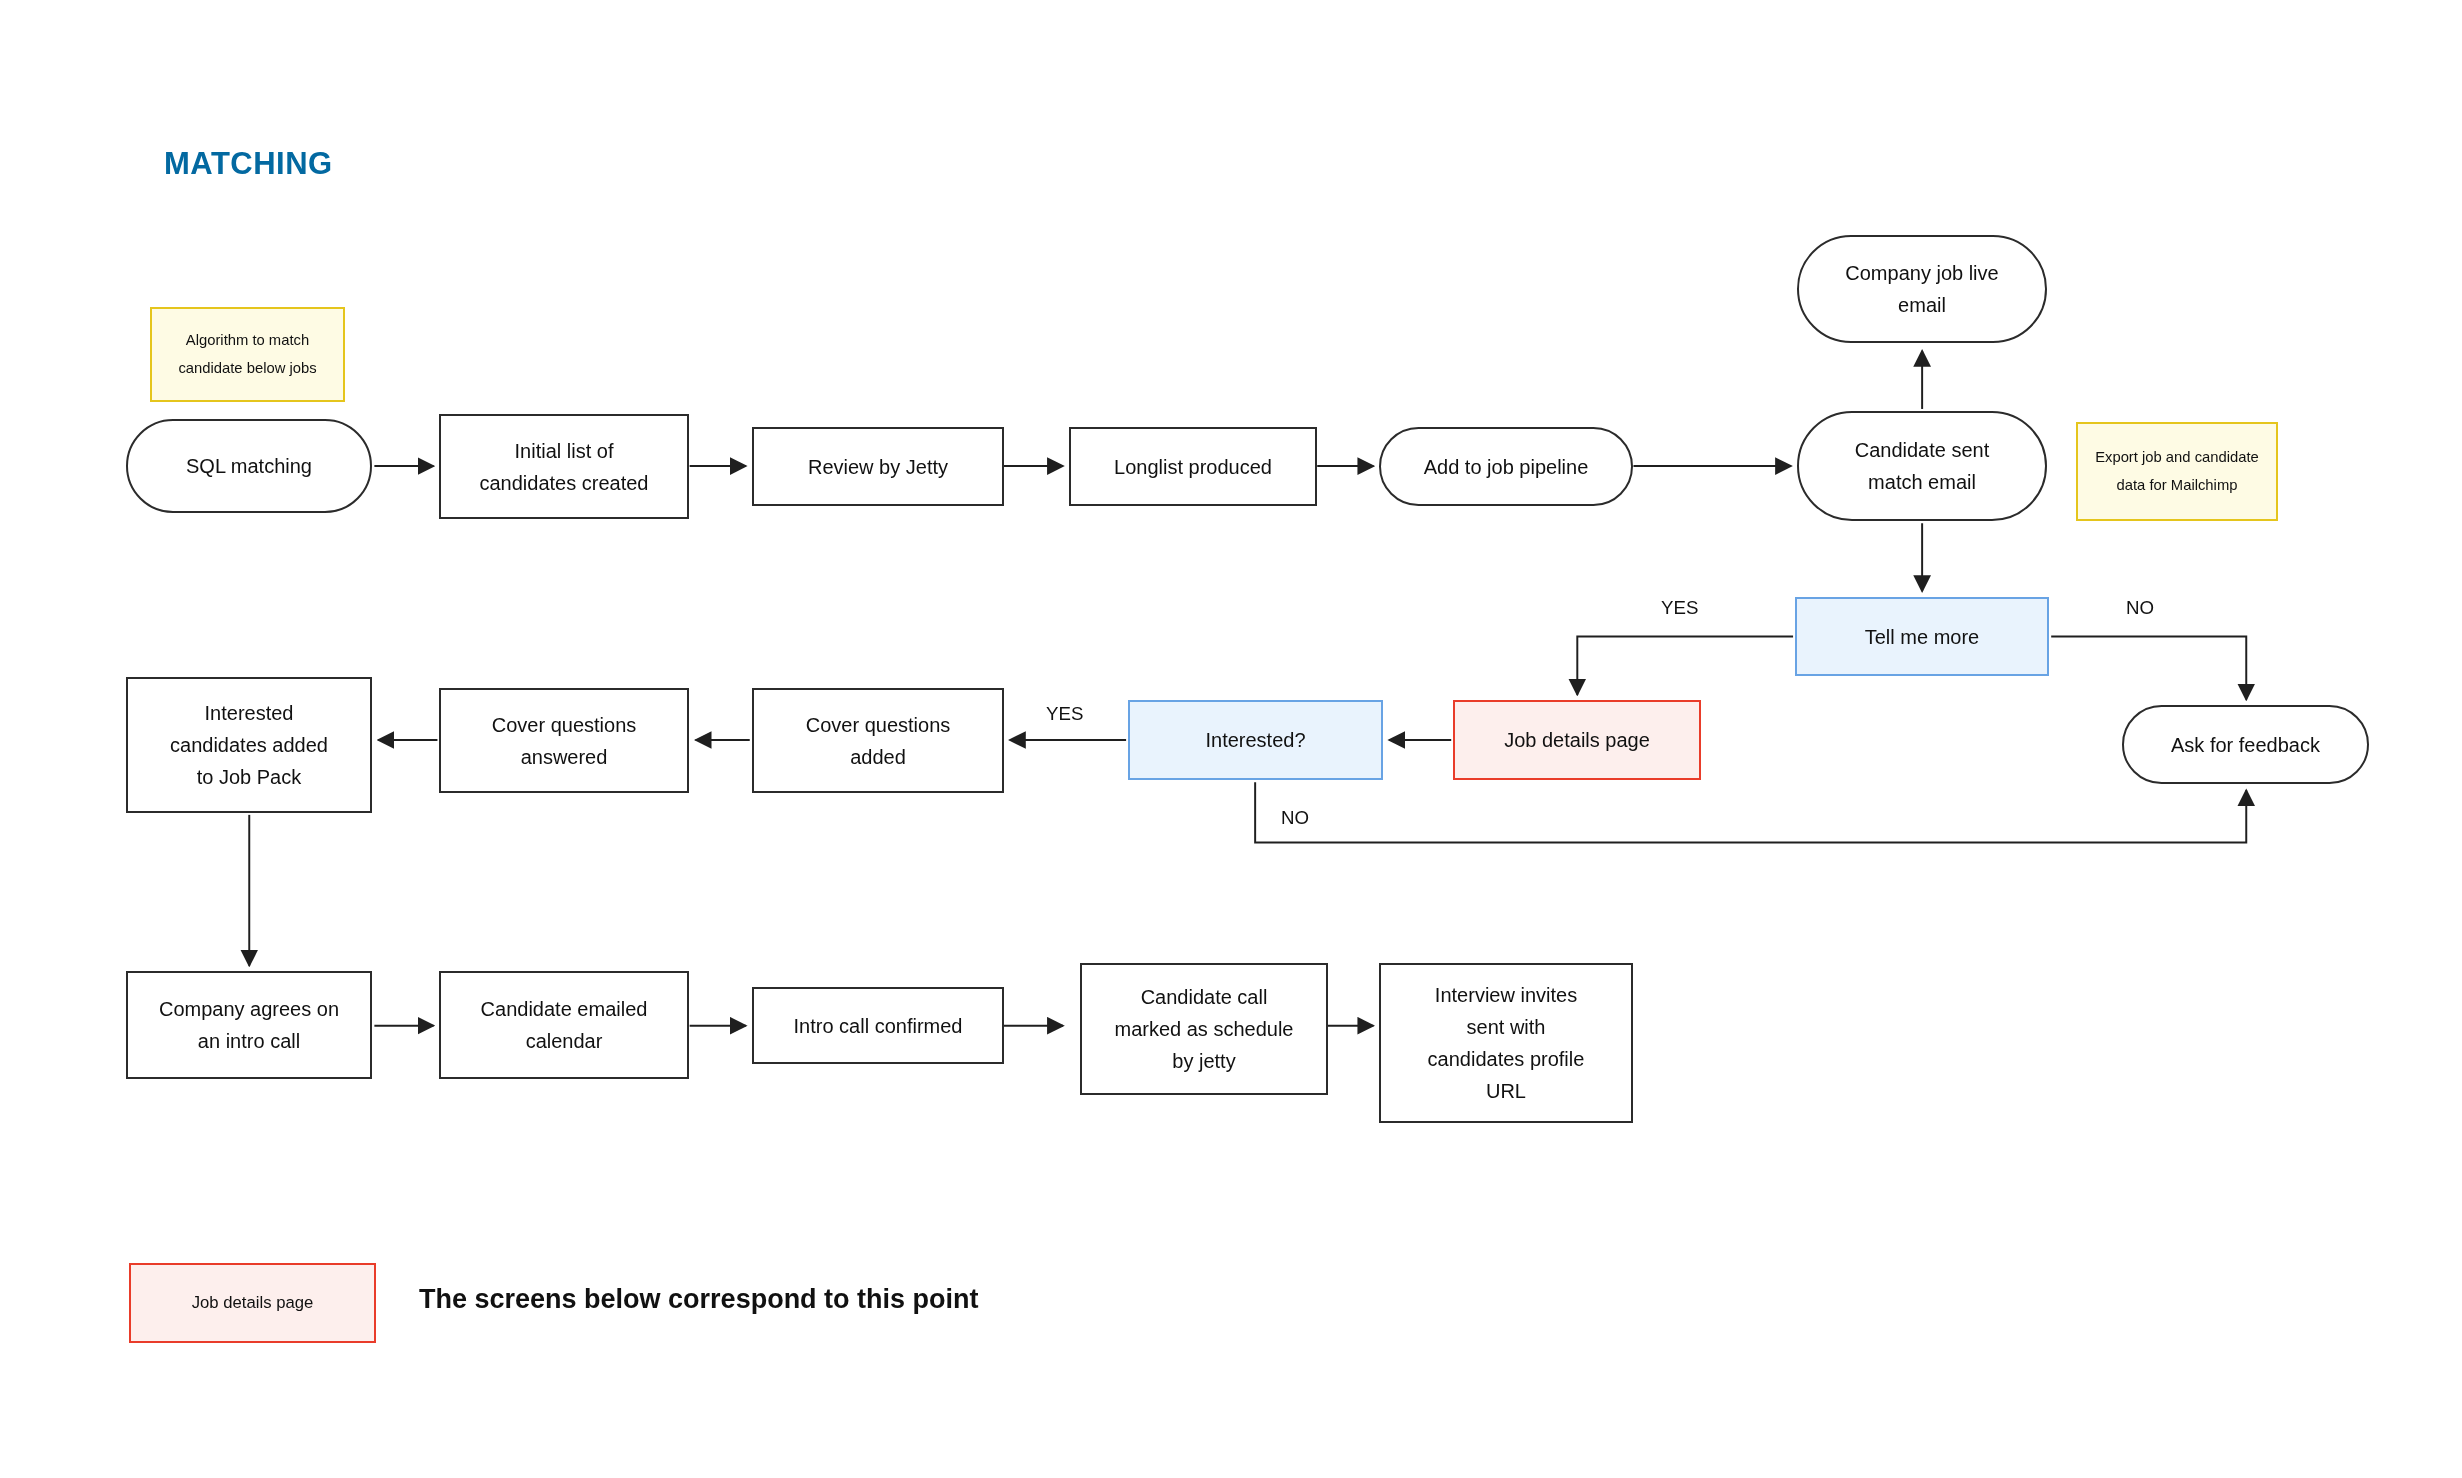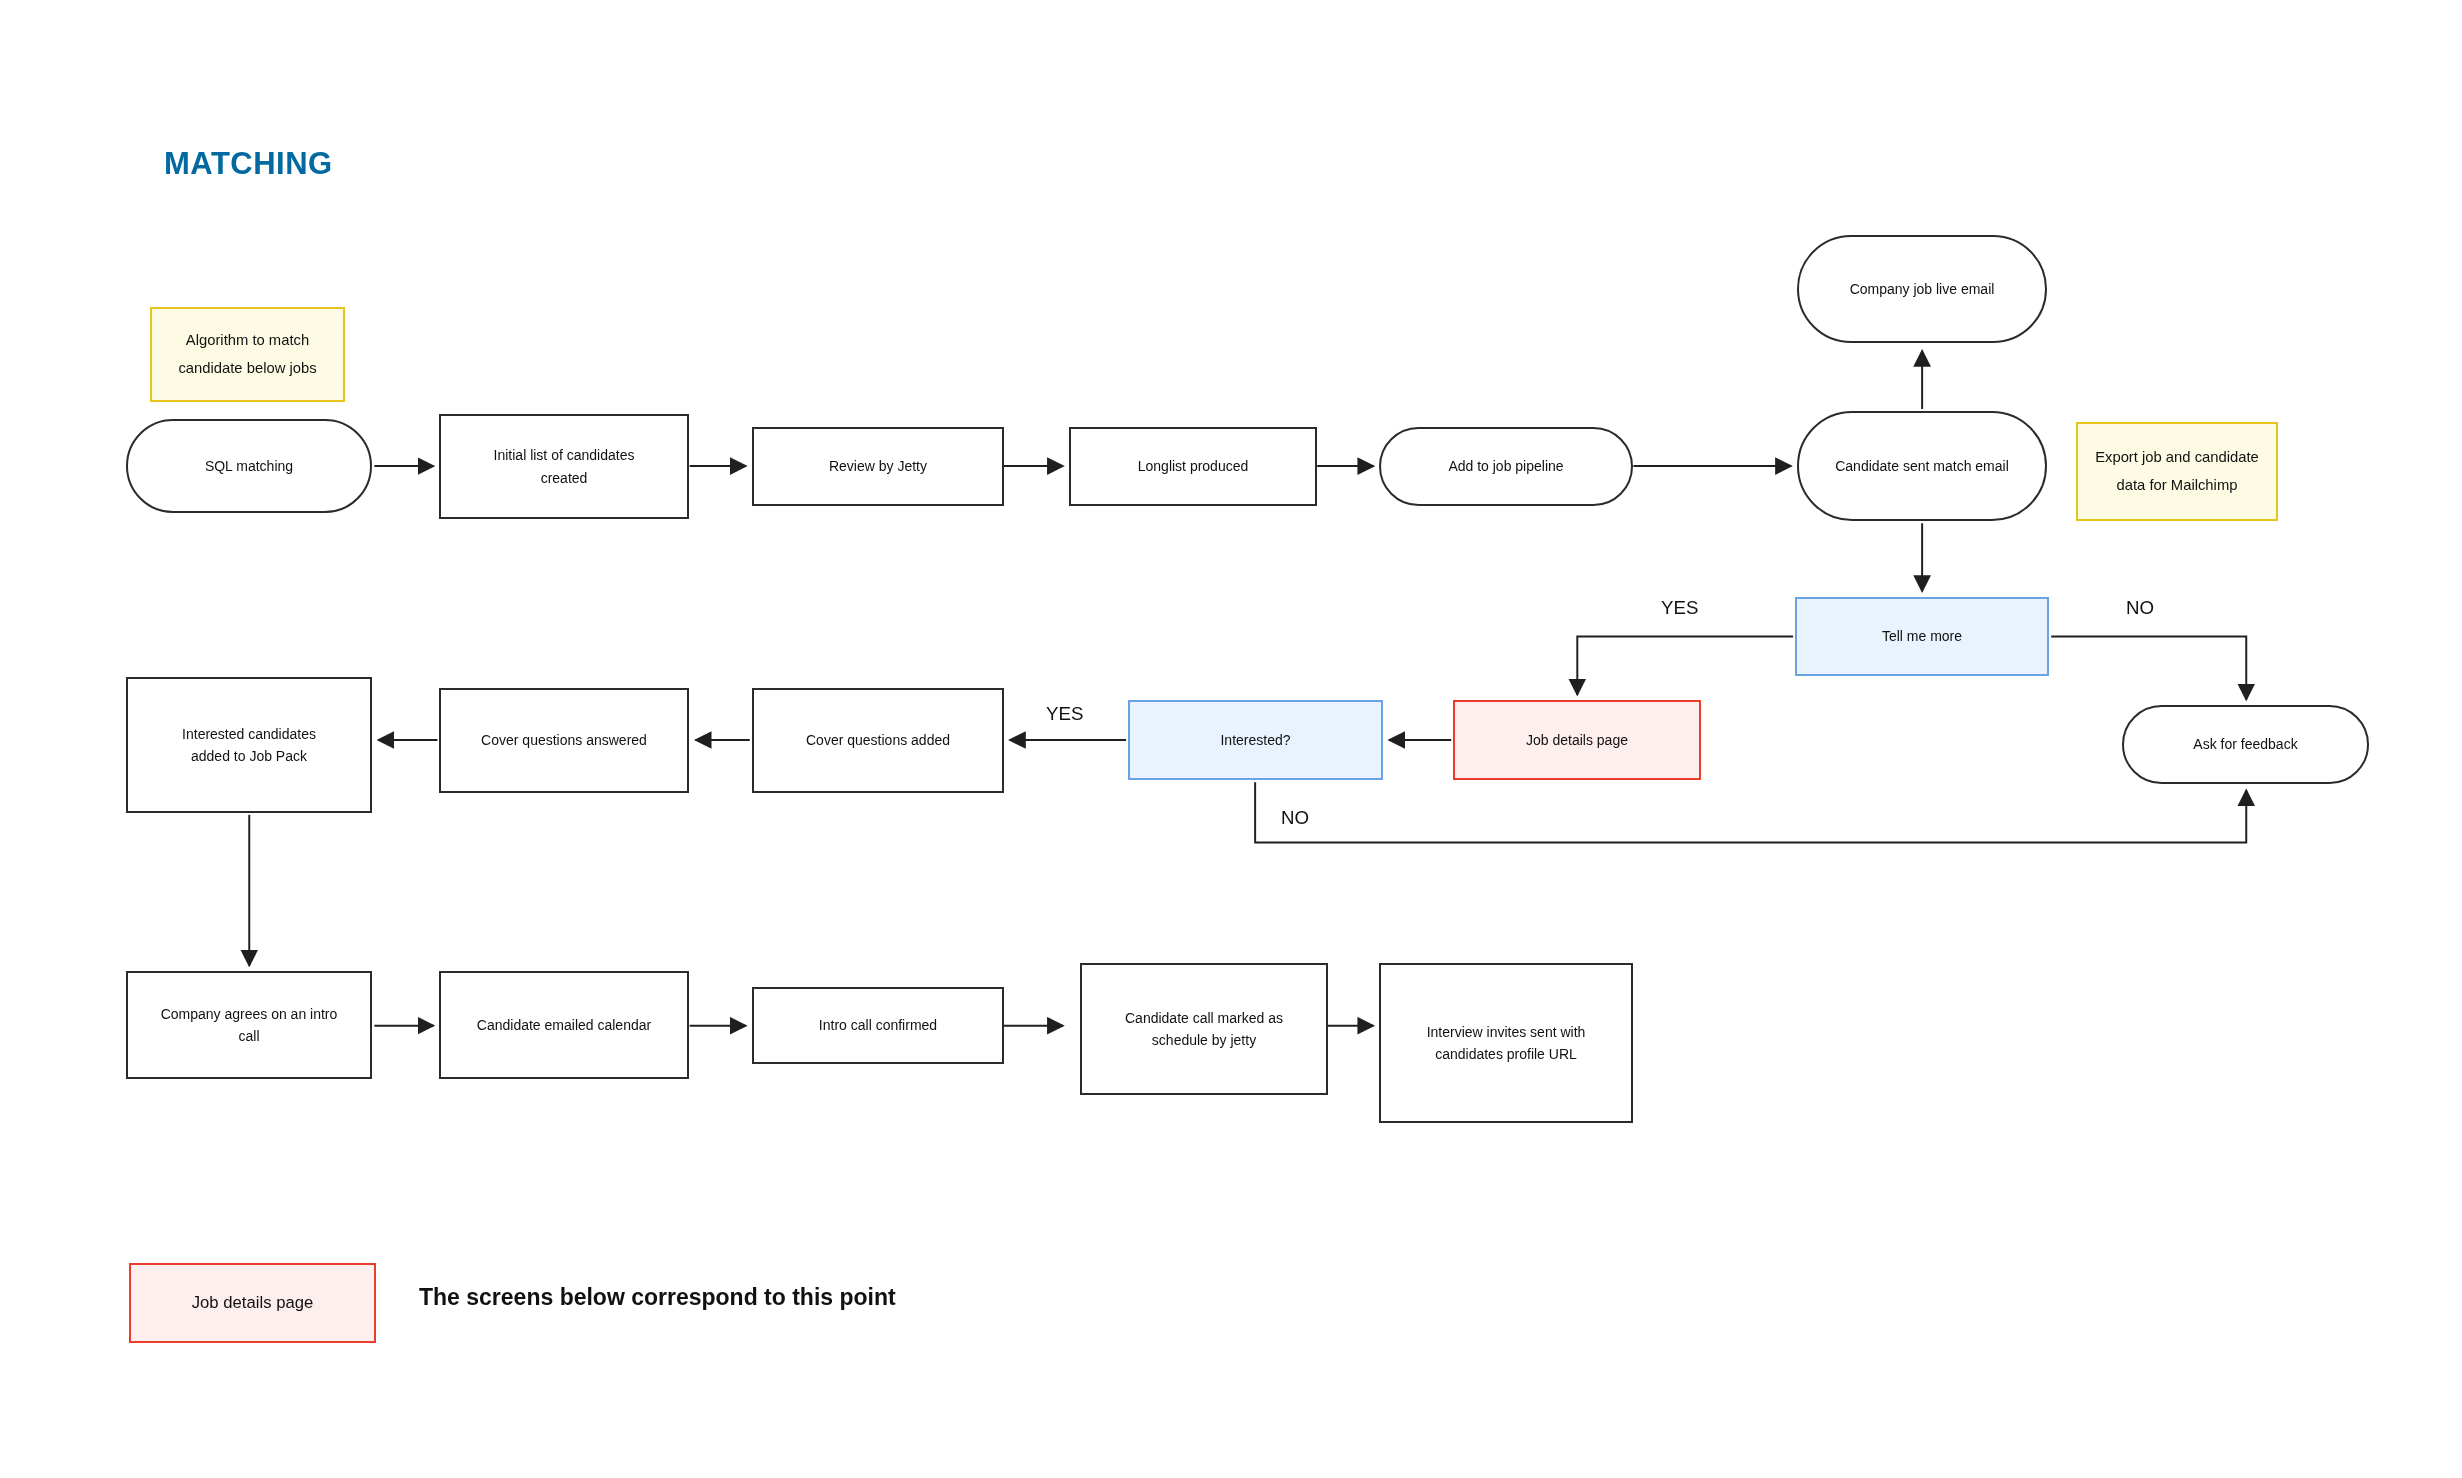--- a/index.html
+++ b/index.html
@@ -22,21 +22,21 @@
   }
 
   .edges { position: absolute; left: 0; top: 0; width: 2463px; height: 1479px; }
 
   .node {
     position: absolute;
     display: flex;
     align-items: center;
     justify-content: center;
     text-align: center;
-    font-size: 14px;
+    font-size: 20px;
     line-height: 1.6;
     background: #ffffff;
     border: 2px solid #2b2b2b;
   }
   .stadium { border-radius: 984px; }
   .note {
     background: #fefbe4;
     border: 2px solid #e5c51c;
     font-size: 14.8px;
     line-height: 1.85;
@@ -62,21 +62,21 @@
     display: flex;
     align-items: center;
     justify-content: center;
     text-align: center;
     font-size: 16.7px;
     background: #fdefed;
     border: 2px solid #e93c2a;
   }
   .legend-caption {
     position: absolute;
-    font-size: 23px;
+    font-size: 27px;
     font-weight: 700;
     color: #111111;
     white-space: nowrap;
   }
 </style>
 </head>
 <body>
 
 <div class="canvas">
 

